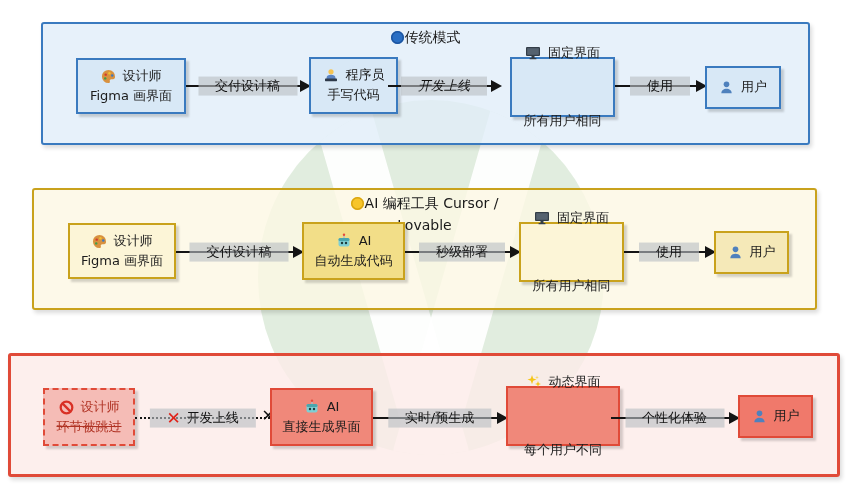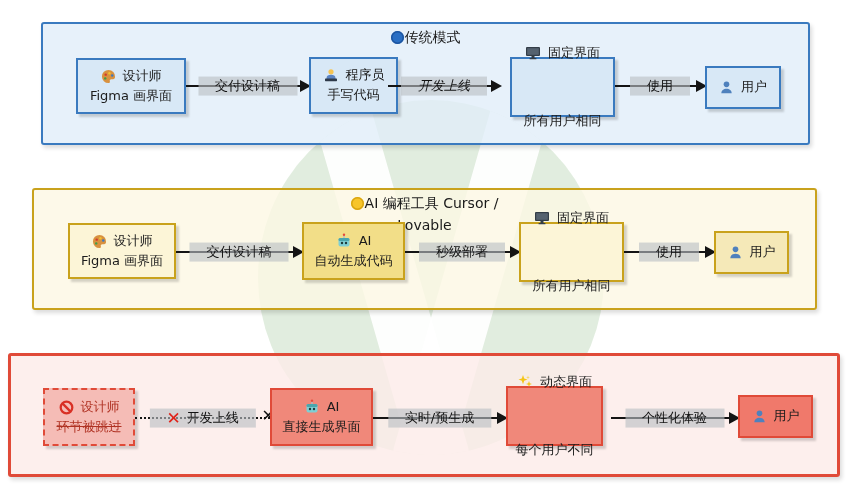--- a/index.html
+++ b/index.html
@@ -242,21 +242,21 @@
           </svg>
         <span>AI</span>
       </span>
       <span class="l2">直接生成界面</span>
     </div>
 
     <div class="edge arrow" style="left:362px;top:61px;width:133px;">
       <span class="elabel">实时/预生成</span>
     </div>
 
-    <div class="node red-solid" style="left:495px;top:30px;width:97px;height:60px;">
+    <div class="node red-solid" style="left:495px;top:30px;width:114px;height:60px;">
       <span class="l1">
         <svg class="ic" width="16" height="16" viewBox="0 0 16 16">
             <path d="M6 1l1.2 3.4 3.3 1.2-3.3 1.2L6 10.2 4.8 6.8 1.5 5.6l3.3-1.2z" fill="#f5c518"></path>
             <path d="M12 7l.8 2.2 2.2.8-2.2.8-.8 2.2-.8-2.2-2.2-.8 2.2-.8z" fill="#f5c518"></path>
             <path d="M11 1.5l.5 1.4 1.4.5-1.4.5-.5 1.4-.5-1.4-1.4-.5 1.4-.5z" fill="#f7d768"></path>
           </svg>
         <span>动态界面</span>
       </span>
       <span class="l2 italic">每个用户不同</span>
     </div>

